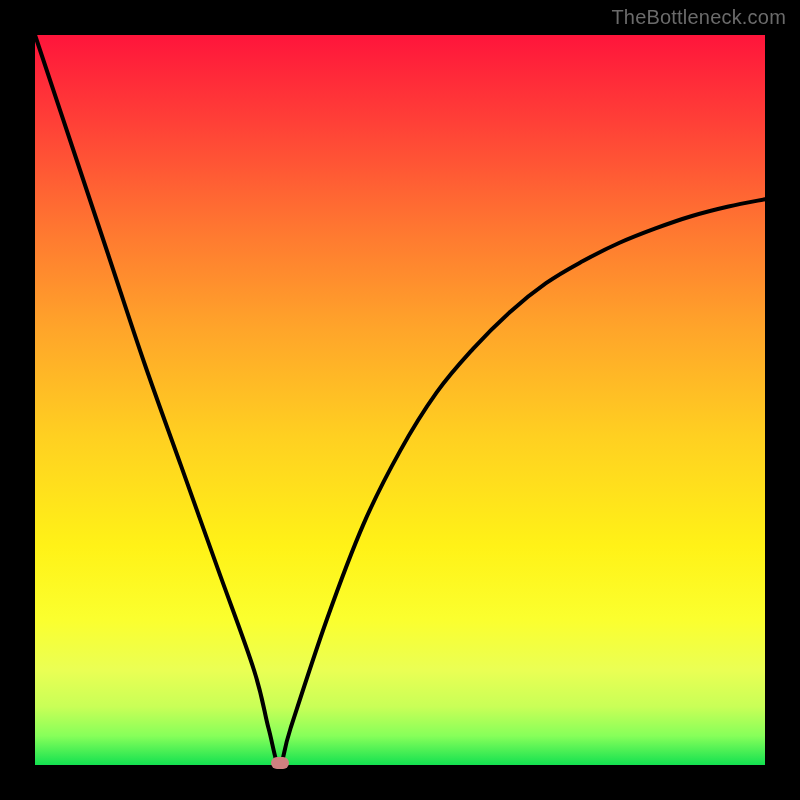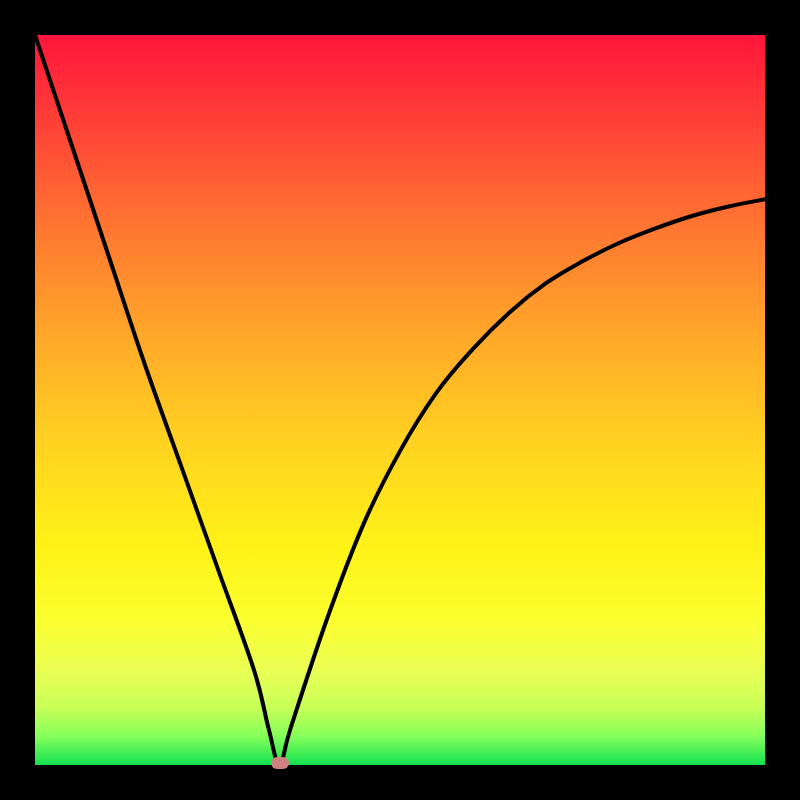--- a/index.html
+++ b/index.html
@@ -63,20 +63,21 @@
     width: 18px;
     height: 12px;
     background: #d08080;
     border-radius: 6px;
   }
 </style>
 </head>
 <body>
 
 <div class="frame">
+  <div class="watermark">TheBottleneck.com</div>
 
   <div class="plot">
     <svg class="curve" viewBox="0 0 730 730" preserveAspectRatio="none">
       <path id="curve-path" fill="none" stroke="#000" stroke-width="4" stroke-linecap="round" stroke-linejoin="round" d="M 0 0 C 6.569999999999999 19.71, 23.36 70.07999999999998, 36.5 109.5 C 49.64 148.92000000000002, 59.86 179.58000000000007, 73 219.00000000000006 C 86.14 258.4200000000001, 96.36 290.39399999999995, 109.5 328.49999999999994 C 122.64 366.60599999999994, 132.86 393.908, 146 430.70000000000005 C 159.14 467.4920000000001, 169.36 496.108, 182.5 532.9 C 195.64 569.692, 209.802 606.192, 219 635.1 C 228.198 664.008, 229.001 676.418, 233.6 693.5 C 238.19899999999998 710.582, 240.608 730, 244.55 730 C 248.49200000000002 730, 246.95899999999997 719.78, 255.49999999999997 693.5 C 264.04099999999994 667.22, 278.86 620.792, 292 584 C 305.14 547.208, 315.36 519.322, 328.5 489.1 C 341.64 458.87800000000004, 351.86 439.752, 365 416.1 C 378.14 392.44800000000004, 388.36000000000007 376.096, 401.50000000000006 357.7 C 414.64000000000004 339.304, 424.86 328.35400000000004, 438 313.90000000000003 C 451.14 299.446, 461.36 289.226, 474.5 277.4 C 487.64 265.57399999999996, 497.85999999999996 257.39799999999997, 510.99999999999994 248.2 C 524.14 239.002, 534.36 233.527, 547.5 226.3 C 560.64 219.07300000000004, 570.86 213.96300000000005, 584 208.05000000000007 C 597.14 202.13700000000009, 607.36 198.31180000000006, 620.5 193.45000000000005 C 633.64 188.58820000000003, 643.86 184.98199999999997, 657 181.03999999999996 C 670.14 177.09799999999996, 680.36 174.57219999999995, 693.5 171.54999999999995 C 706.64 168.52779999999996, 723.43 165.564, 730 164.25"></path>
     </svg>
     <div id="marker" class="marker" style="left: 235.55px; top: 722px;"></div>
   </div>
 </div>
 
 </body></html>

